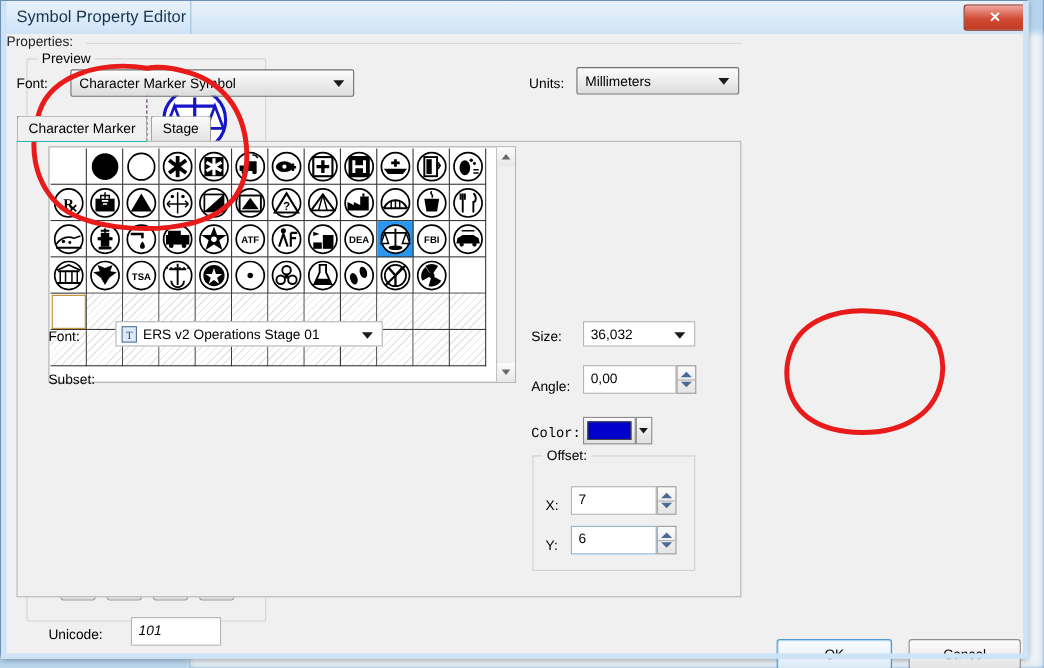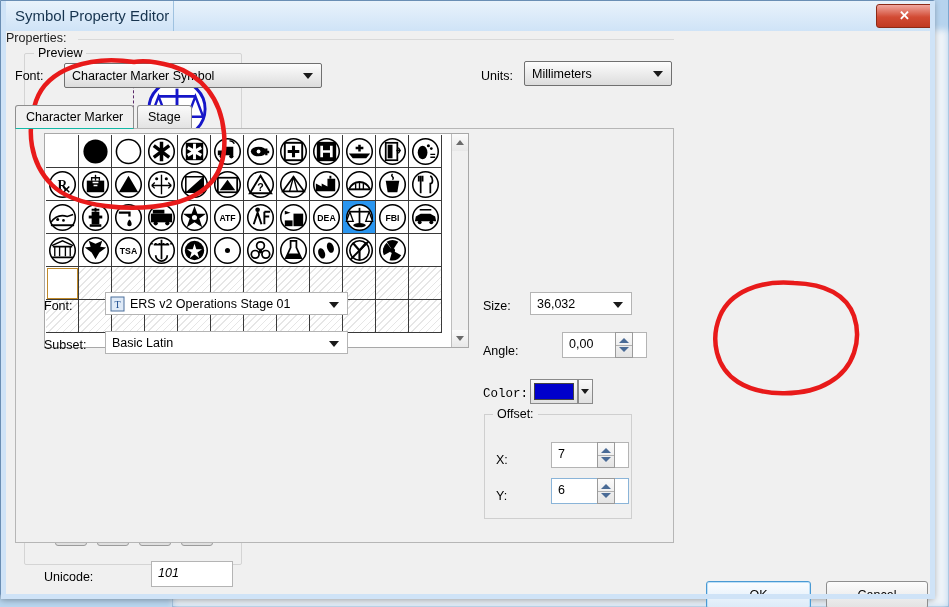--- a/index.html
+++ b/index.html
@@ -173,21 +173,21 @@
   }
   #tab-charmarker{left:0;background:#f0f0f0;border-bottom:1px solid #14b8a6;z-index:3;}
   #tab-mask{left:122px;background:linear-gradient(#fafafa,#e2e2e2);}
   #tabpanel{
     position:absolute;left:9px;top:97px;width:659px;height:415px;
     border:1px solid #b6b6b6;background:#f0f0f0;box-sizing:border-box;
   }
   .lbl{position:absolute;font-size:12.5px;}
   .txtbox{
     position:absolute;background:#fff;border:1px solid #b4b4b4;
-    box-sizing:border-box;font-size:12.5px;padding:4px 0 0 6px;margin-left:32px;
+    box-sizing:border-box;font-size:12.5px;padding:4px 0 0 6px;
   }
   .flatcombo{
     position:absolute;background:#fff;border:1px solid #b4b4b4;
     box-sizing:border-box;font-size:12.5px;padding:4px 0 0 6px;cursor:pointer;
   }
   .flatcombo .combo-arrow{border-top-color:#1a1a1a;}
   #font-label{left:28px;top:170px;}
   #font-combo{left:89px;top:163px;width:243px;height:23px;padding-left:24px;}
   #font-icon{position:absolute;left:4px;top:3px;width:15px;height:16px;}
   #subset-label{left:28px;top:209px;}
@@ -839,24 +839,20 @@
         <div class="flatcombo" id="font-combo">
           <svg id="font-icon" viewBox="0 0 15 16">
             <rect x="1" y="1" width="13" height="14" fill="#dfeaf7" stroke="#4a6f9c"></rect>
             <text x="7.5" y="12" font-size="10" text-anchor="middle" fill="#1f4e90" font-family="'Liberation Serif',serif">T</text>
           </svg>
           <span>ERS v2 Operations Stage 01</span>
           <span class="combo-arrow"></span>
         </div>
 
         <div class="lbl" id="subset-label">Subset:</div>
-        <div class="flatcombo" id="subset-combo">
-          <span>Basic Latin</span>
-          <span class="combo-arrow"></span>
-        </div>
 
         <div class="lbl" id="size-label">Size:</div>
         <div class="flatcombo" id="size-combo">
           <span>36,032</span>
           <span class="combo-arrow"></span>
         </div>
 
         <div class="lbl" id="angle-label">Angle:</div>
         <div class="txtbox" id="angle-box">0,00</div>
         <div class="spin" id="angle-spin">

